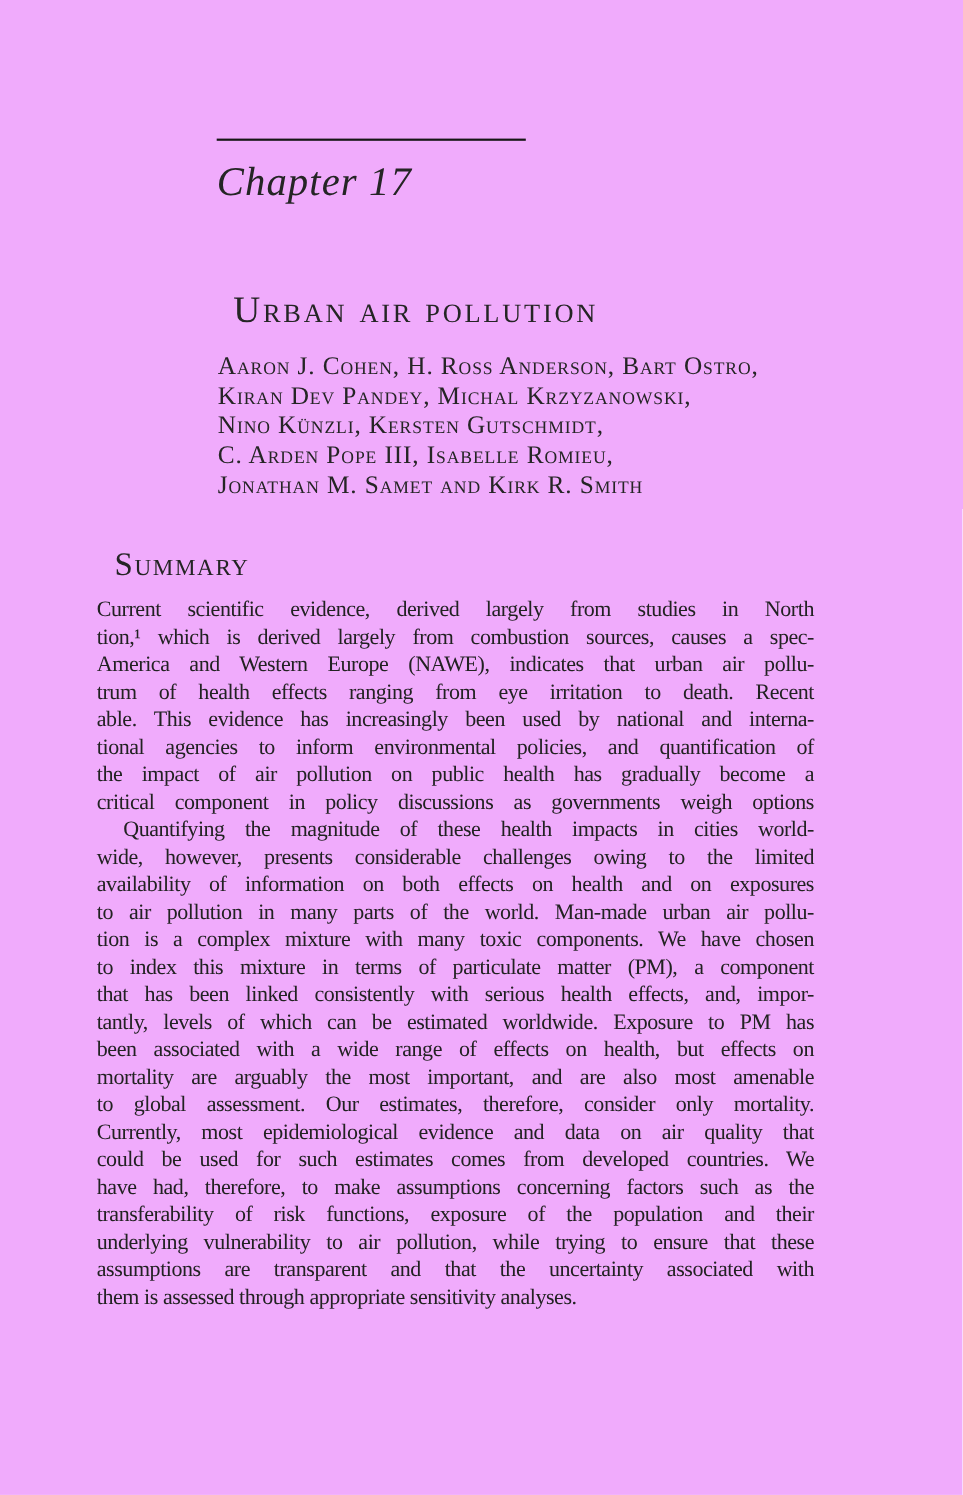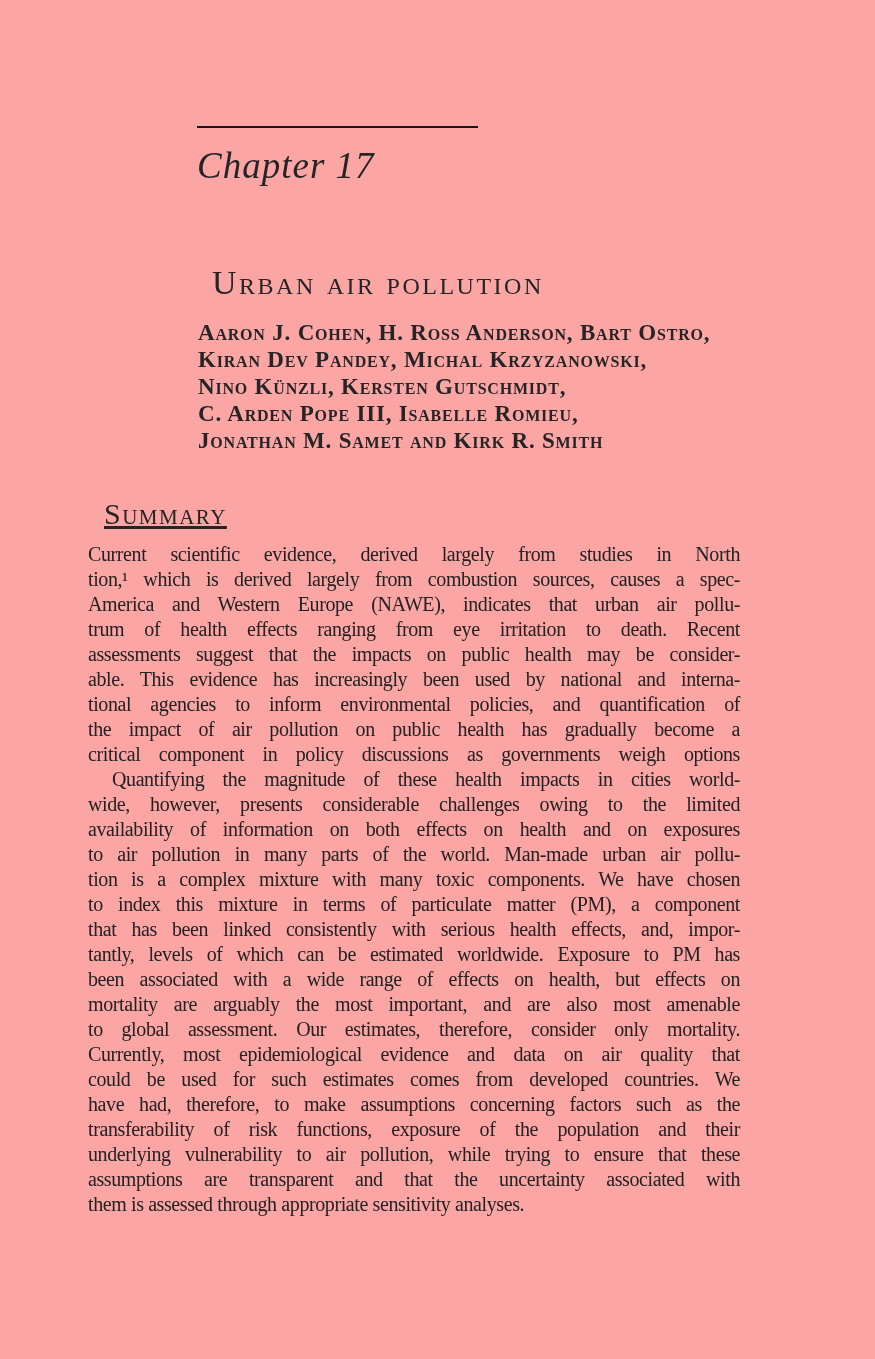--- a/index.html
+++ b/index.html
@@ -4,21 +4,21 @@
 <style>
   html, body {
     margin: 0;
     padding: 0;
     background: #ffffff;
   }
   .page {
     position: relative;
     width: 875px;
     height: 1359px;
-    background: #fca5a5;
+    background: #f0abfc;
     font-family: "Liberation Serif", "DejaVu Serif", serif;
     color: #222222;
     overflow: hidden;
   }
   .chapter-rule {
     position: absolute;
     left: 197px;
     top: 126px;
     width: 281px;
     height: 2px;
@@ -46,33 +46,31 @@
   }
   .authors {
     position: absolute;
     left: 198px;
     top: 319px;
     font-variant: small-caps;
     font-size: 23px;
     line-height: 27px;
     letter-spacing: 0.8px;
     color: #252525;
-    font-weight: bold;
   }
   .section-heading {
     position: absolute;
     left: 104px;
     top: 497px;
     font-variant: small-caps;
     font-size: 30px;
     letter-spacing: 1.5px;
     color: #252525;
     font-weight: normal;
     margin: 0;
-    text-decoration: underline;
   }
   .body-text {
     position: absolute;
     left: 88px;
     top: 542px;
     width: 652px;
     font-size: 20px;
     line-height: 25px;
     letter-spacing: -0.4px;
     color: #222222;
@@ -109,21 +107,20 @@
   </div>
 
   <h2 class="section-heading">Summary</h2>
 
   <div class="body-text">
       <div class="para">
         <div class="line">Current scientific evidence, derived largely from studies in North</div>
         <div class="line">tion,¹ which is derived largely from combustion sources, causes a spec-</div>
         <div class="line">America and Western Europe (NAWE), indicates that urban air pollu-</div>
         <div class="line">trum of health effects ranging from eye irritation to death. Recent</div>
-        <div class="line">assessments suggest that the impacts on public health may be consider-</div>
         <div class="line">able. This evidence has increasingly been used by national and interna-</div>
         <div class="line">tional agencies to inform environmental policies, and quantification of</div>
         <div class="line">the impact of air pollution on public health has gradually become a</div>
         <div class="line">critical component in policy discussions as governments weigh options</div>
       </div>
       <div class="para">
         <div class="line indent">Quantifying the magnitude of these health impacts in cities world-</div>
         <div class="line">wide, however, presents considerable challenges owing to the limited</div>
         <div class="line">availability of information on both effects on health and on exposures</div>
         <div class="line">to air pollution in many parts of the world. Man-made urban air pollu-</div>

